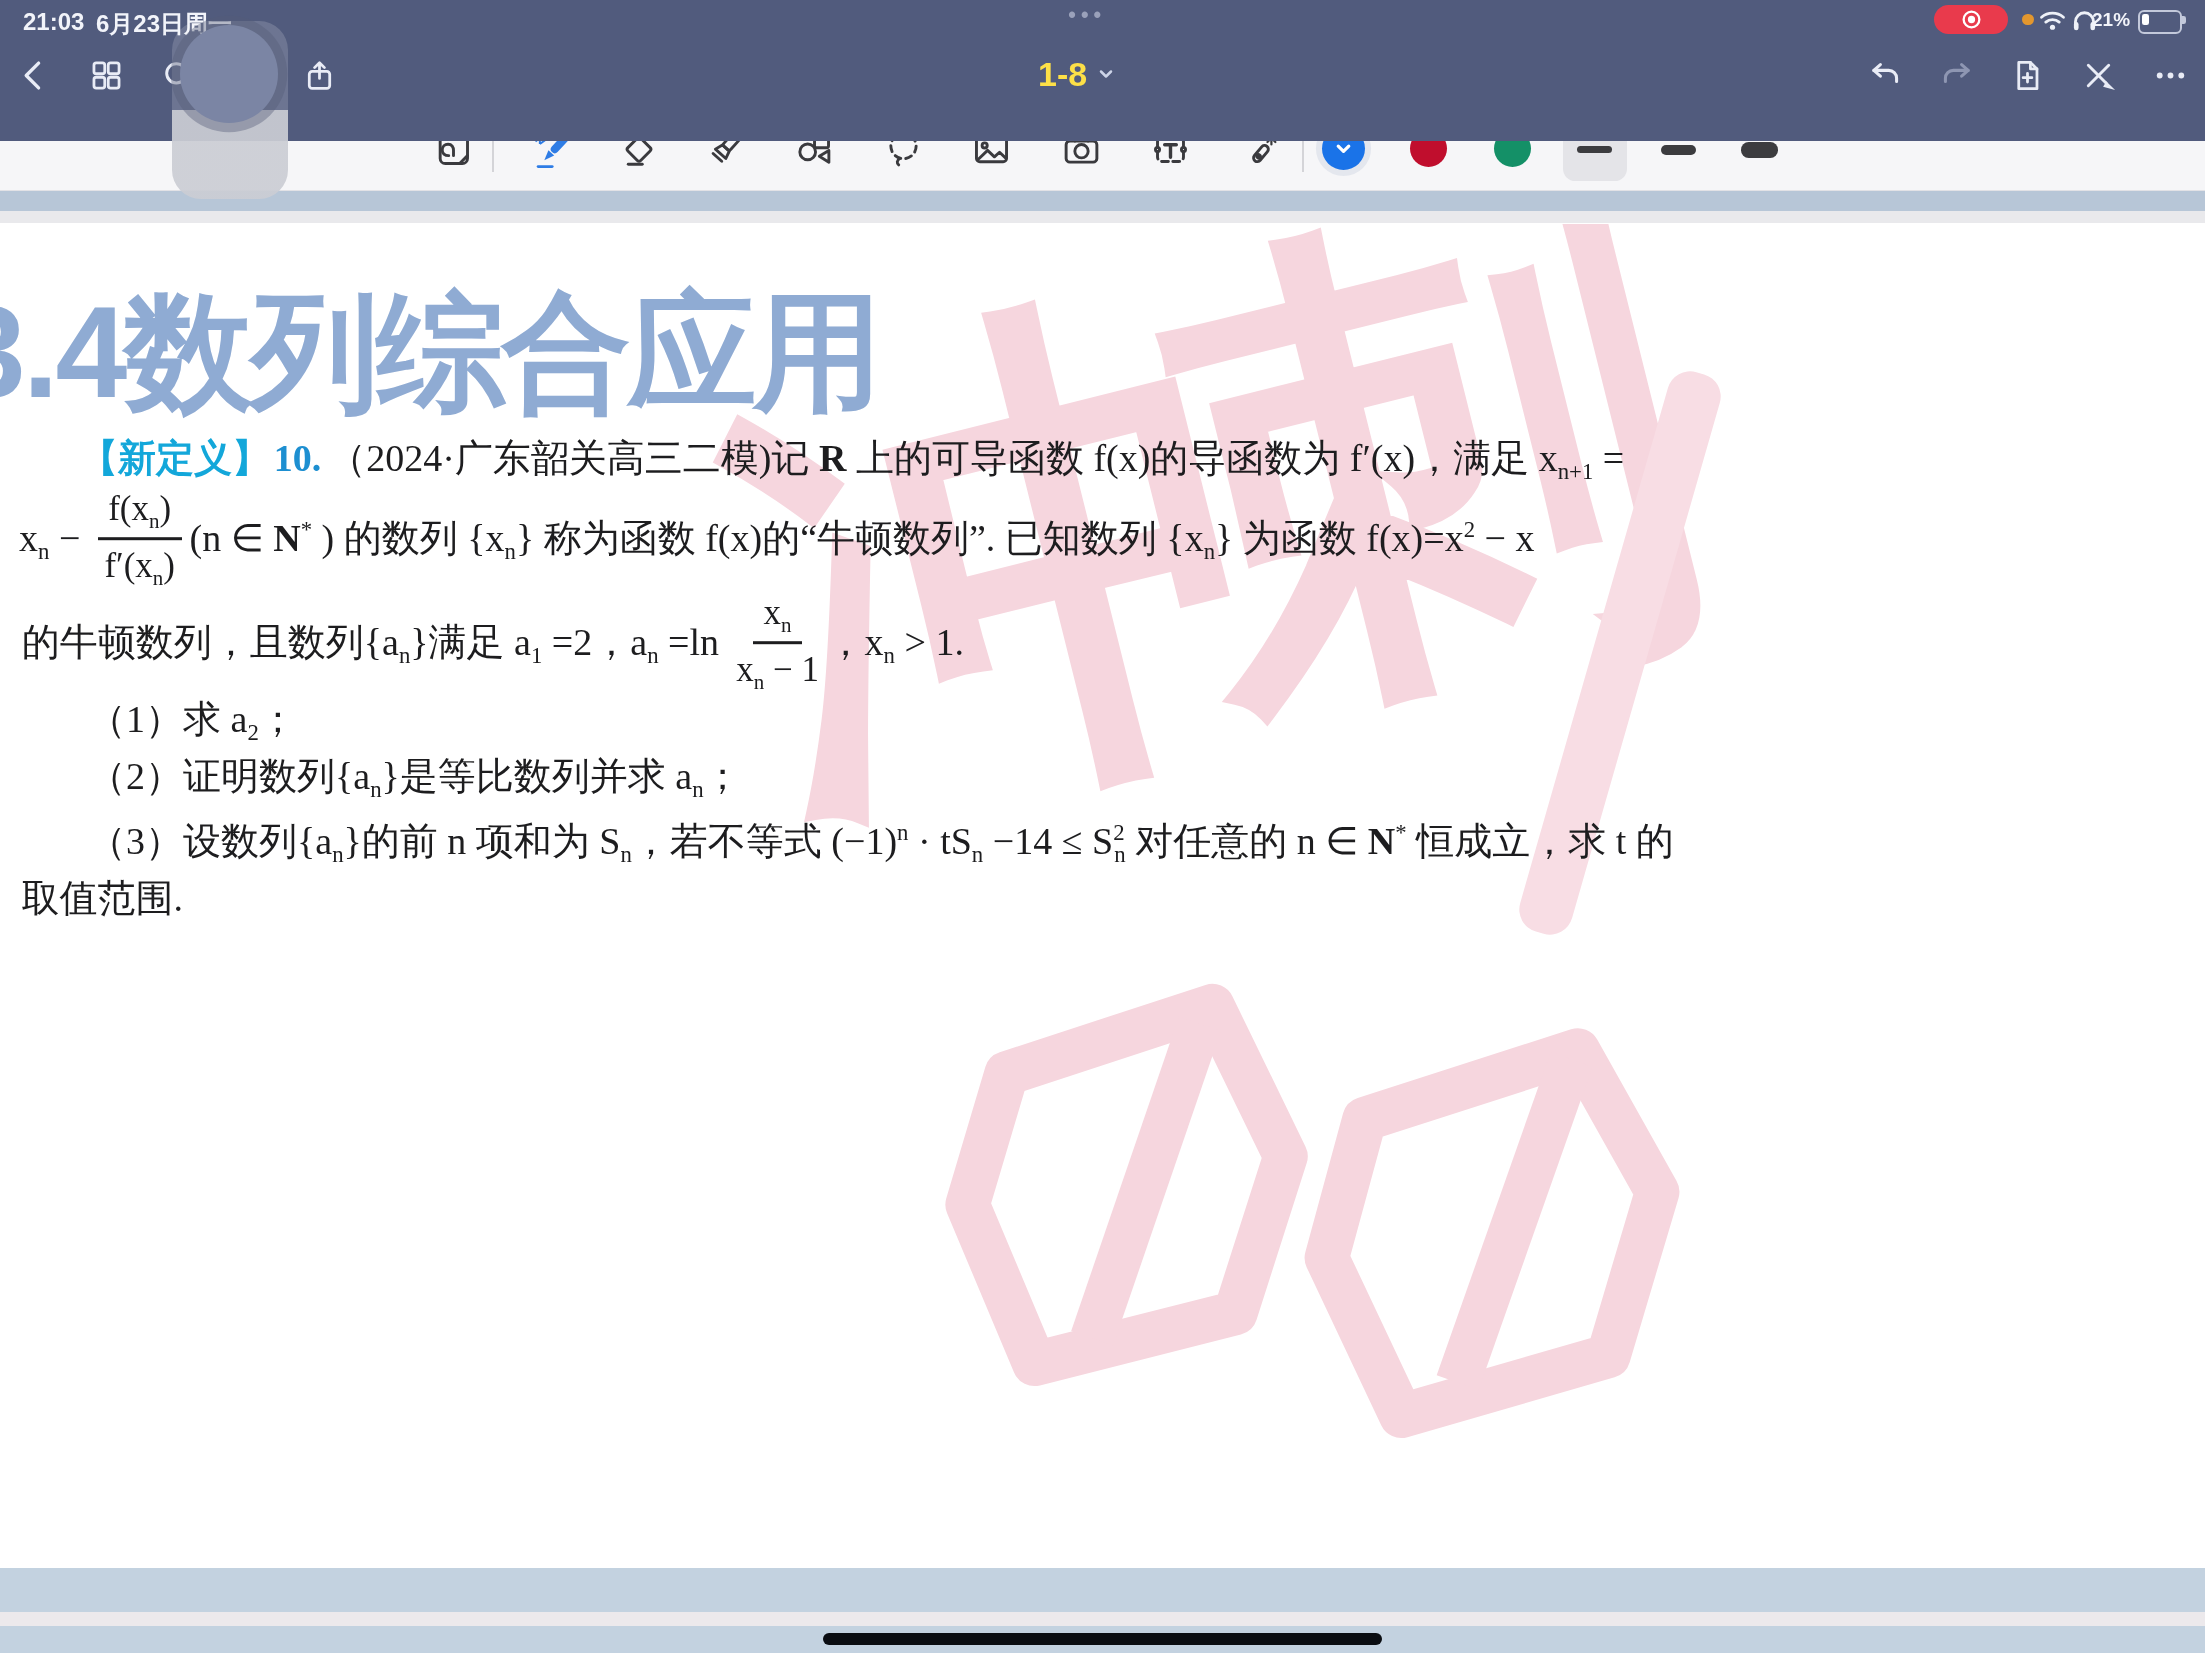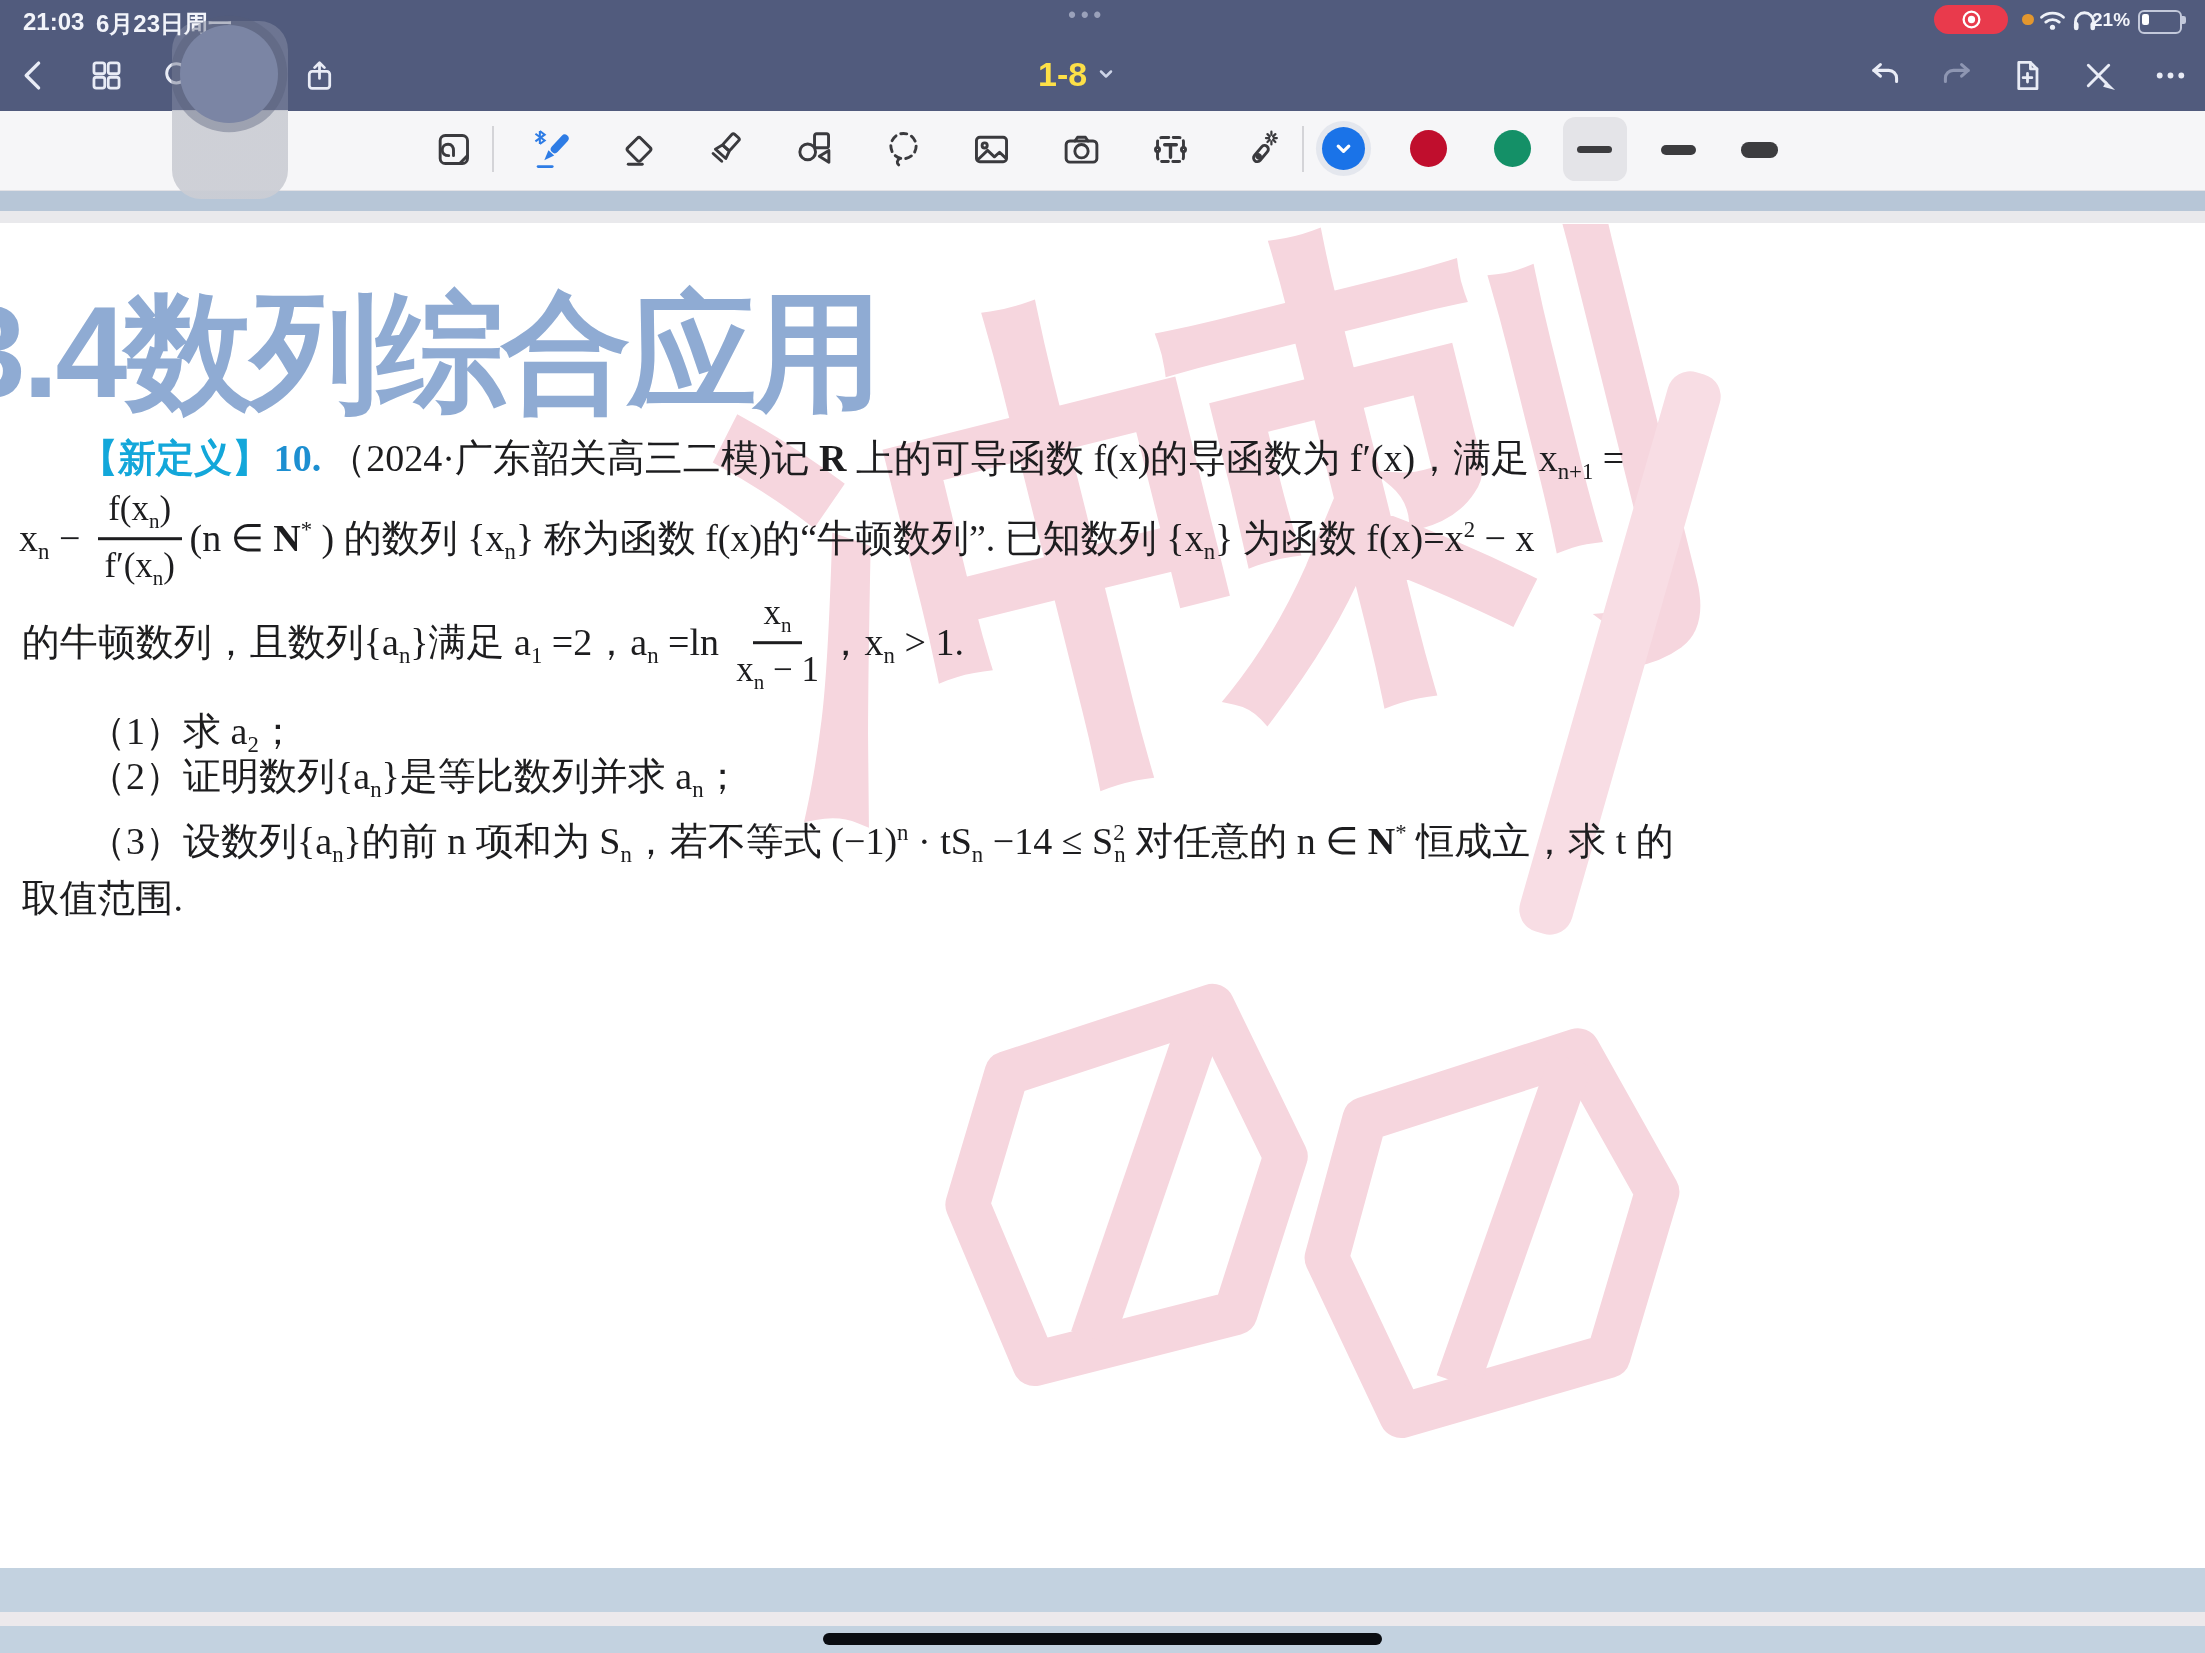--- a/index.html
+++ b/index.html
@@ -1,20 +1,20 @@
 <!DOCTYPE html>
 <html style="font-size:12.3px"><head>
 <meta charset="utf-8">
 <style>
   html,body{margin:0;padding:0;}
   body{width:2205px;height:1654px;position:relative;overflow:hidden;background:#fff;
        font-family:"Liberation Sans",sans-serif;}
   .abs{position:absolute;}
   
-  #chrome{position:absolute;left:0;top:0;width:2205px;height:111px;background:#515b7d;z-index:10;}
+  #chrome{position:absolute;left:0;top:0;width:2205px;height:141px;background:#515b7d;z-index:10;}
   .sttxt{position:absolute;color:#f2f4fa;font-size:24px;font-weight:700;top:7.7px;}
   #mtdots{position:absolute;top:1.5px;left:1068px;color:#9aa1ba;font-size:23px;letter-spacing:4.6px;}
   #recpill{position:absolute;left:1934px;top:5.4px;width:74px;height:29px;border-radius:15.3px;background:#e93a4c;
            display:flex;align-items:center;justify-content:center;}
   #micdot{position:absolute;left:2022px;top:13.8px;width:11.5px;height:11.5px;border-radius:50%;background:#e3972e;}
   .stico{position:absolute;top:4.6px;width:31px;height:31px;color:#eef1f8;}
   #batt{position:absolute;left:2138px;top:10px;width:40px;height:20px;border:2.3px solid #c3c9db;border-radius:6.1px;}
   #battfill{position:absolute;left:2.3px;top:2.3px;width:6.9px;height:10.7px;border-radius:2.3px;background:#fff;}
   #batttip{position:absolute;left:2182px;top:16px;width:3.8px;height:7.7px;background:#c3c9db;border-radius:0 2.3px 2.3px 0;}
   .navbtn{position:absolute;top:55px;width:40px;height:40px;color:#e9ecf6;display:flex;align-items:center;justify-content:center;}
@@ -70,21 +70,21 @@
   .tight{margin-left:-.45em;}
   .tag{font-family:"Liberation Sans",sans-serif;font-weight:700;color:#13a7da;}
   .num{font-family:"Liberation Serif",serif;font-weight:700;color:#1d8fd1;margin:16px .18em 0 .1em;}
   .frac{display:inline-flex;flex-direction:column;align-items:center;vertical-align:middle;
         margin:0 7.7px;font-size:.92em;transform:translateY(-.08em);}
   .fn{padding:0 10.7px 3.8px;border-bottom:3.1px solid #1d1d1f;}
   .fd{padding-top:3.8px;}
   #l1{left:80px;top:211px;}
   #l2{left:19px;top:266px;}
   #l3{left:13.8px;top:370px;margin-left:8px;}
-  #i1{left:88px;top:484px;text-align:center;}
+  #i1{left:88px;top:472px;text-align:center;}
   #i2{left:88px;top:529px;}
   #i3{left:88px;top:594px;}
   #l4{left:21.4px;top:651px;}
 </style>
 </head>
 <body>
 
 <div id="chrome">
   <span class="sttxt" style="left:23px">21:03</span>
   <span class="sttxt" style="left:96px;font-weight:600">6月23日周一</span>

